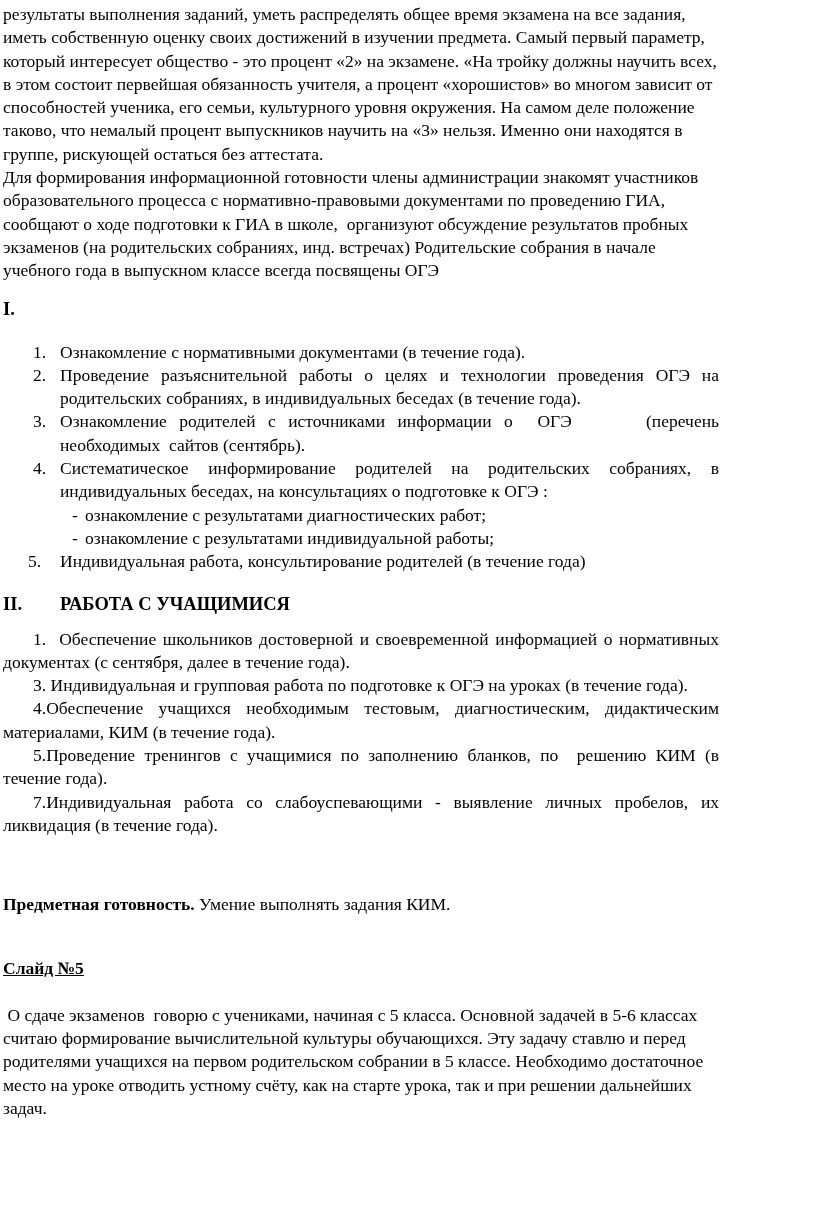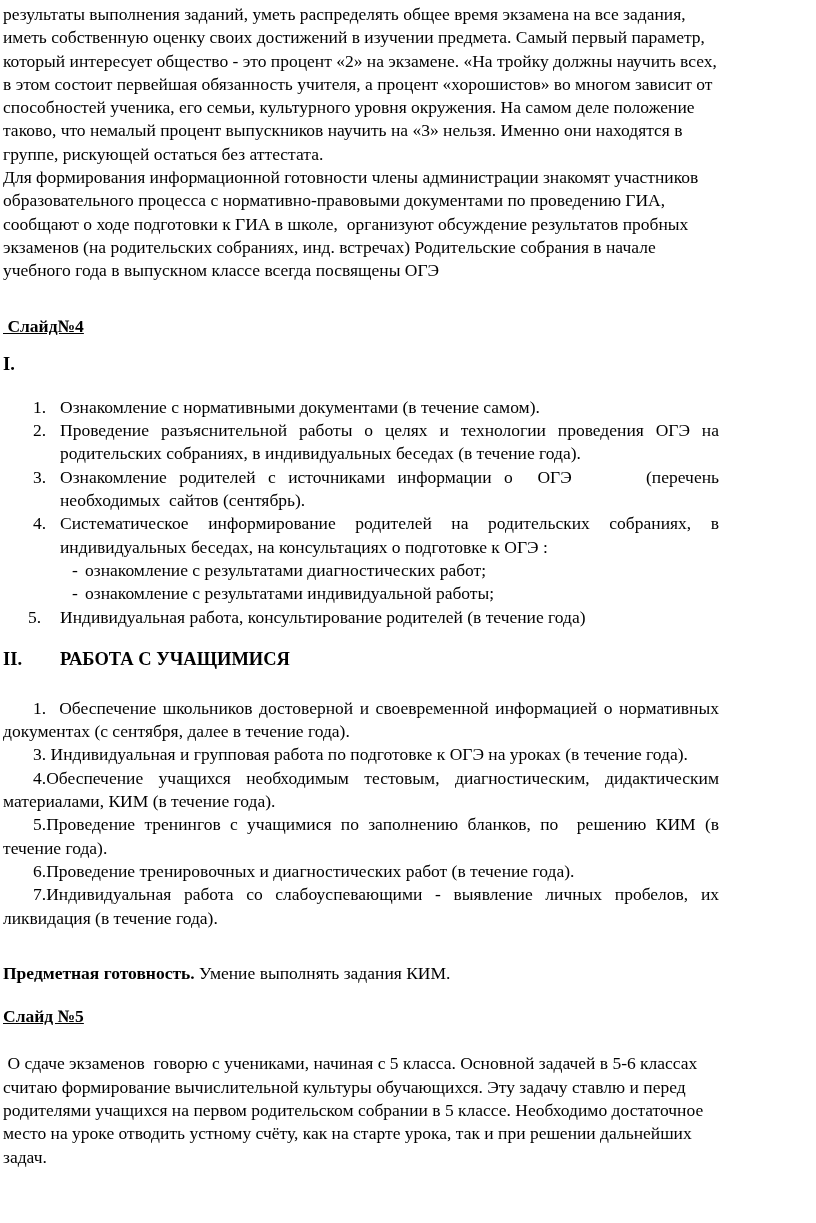--- a/index.html
+++ b/index.html
@@ -32,45 +32,44 @@
   .section-heading.second { margin-top: 18px; }
   .roman { flex: 0 0 57px; }
   .num-list { margin: 20px 0 0 30px; }
   .li { display: flex; }
   .li-num { flex: 0 0 27px; }
   .li-text { flex: 1; text-align: justify; }
   .li.dash { margin-left: 39px; }
   .li.dash .li-num { flex: 0 0 13px; }
   .li.item5 { margin-left: -5px; }
   .li.item5 .li-num { flex: 0 0 32px; }
-  .students-list { margin-top: 26px; font-family: Liberation Serif, serif; }
+  .students-list { margin-top: 12px; font-family: Liberation Serif, serif; }
   .sec2-para { text-indent: 30px; text-align: justify; }
-  .subject-line { margin-top: 32px; }
-  .slide5-line { margin-top: 20px; }
+  .subject-line { margin-top: 56px; }
+  .slide5-line { margin-top: 40px; }
   .closing-para { margin-top: 24px; text-align: left; }
 </style>
 </head>
 <body>
 
 <div class="page">
 
   <p class="plain-para">результаты выполнения заданий, уметь распределять общее время экзамена на все задания, иметь собственную оценку своих достижений в изучении предмета. Самый первый параметр, который интересует общество - это процент «2» на экзамене. «На тройку должны научить всех, в этом состоит первейшая обязанность учителя, а процент «хорошистов» во многом зависит от способностей ученика, его семьи, культурного уровня окружения. На самом деле положение таково, что немалый процент выпускников научить на «3» нельзя. Именно они находятся в группе, рискующей остаться без аттестата.</p>
 
   <p class="plain-para">Для формирования информационной готовности члены администрации знакомят участников образовательного процесса с нормативно-правовыми документами по проведению ГИА, сообщают о ходе подготовки к ГИА в школе,&nbsp; организуют обсуждение результатов пробных экзаменов (на родительских собраниях, инд. встречах) Родительские собрания в начале учебного года в выпускном классе всегда посвящены ОГЭ</p>
 
-  <p class="slide-label"><span class="bu">&nbsp;Слайд№4</span></p>
 
   <h2 class="section-heading">
     <span class="roman">I.</span>
   </h2>
 
   <div class="num-list">
     <div class="li">
       <span class="li-num">1.</span>
-      <span class="li-text">Ознакомление с нормативными документами (в течение самом).</span>
+      <span class="li-text">Ознакомление с нормативными документами (в течение года).</span>
     </div>
     <div class="li">
       <span class="li-num">2.</span>
       <span class="li-text">Проведение разъяснительной работы о целях и технологии проведения ОГЭ на родительских собраниях, в индивидуальных беседах (в течение года).</span>
     </div>
     <div class="li">
       <span class="li-num">3.</span>
       <span class="li-text">Ознакомление родителей с источниками информации о &nbsp;ОГЭ &nbsp;&nbsp;&nbsp;&nbsp;&nbsp;(перечень необходимых&nbsp; сайтов (сентябрь).</span>
     </div>
     <div class="li">
@@ -94,21 +93,20 @@
   <h2 class="section-heading second">
     <span class="roman">II.</span>
     <span>РАБОТА С УЧАЩИМИСЯ</span>
   </h2>
 
   <div class="students-list">
     <p class="sec2-para">1.&nbsp; Обеспечение школьников достоверной и своевременной информацией о нормативных документах (с сентября, далее в течение года).</p>
     <p class="sec2-para">3. Индивидуальная и групповая работа по подготовке к ОГЭ на уроках (в течение года).</p>
     <p class="sec2-para">4.Обеспечение учащихся необходимым тестовым, диагностическим, дидактическим материалами, КИМ (в течение года).</p>
     <p class="sec2-para">5.Проведение тренингов с учащимися по заполнению бланков, по&nbsp; решению КИМ (в течение года).</p>
-    <p class="sec2-para">6.Проведение тренировочных и диагностических работ (в течение года).</p>
     <p class="sec2-para">7.Индивидуальная работа со слабоуспевающими - выявление личных пробелов, их ликвидация (в течение года).</p>
   </div>
 
   <p class="subject-line">
     <span class="b">Предметная готовность.</span><span> Умение выполнять задания КИМ.</span>
   </p>
 
   <p class="slide5-line"><span class="bu">Слайд №5</span></p>
 
   <p class="closing-para">&nbsp;О сдаче экзаменов&nbsp; говорю с учениками, начиная с 5 класса. Основной задачей в 5-6 классах считаю формирование вычислительной культуры обучающихся. Эту задачу ставлю и перед родителями учащихся на первом родительском собрании в 5 классе. Необходимо достаточное место на уроке отводить устному счёту, как на старте урока, так и при решении дальнейших задач.</p>

